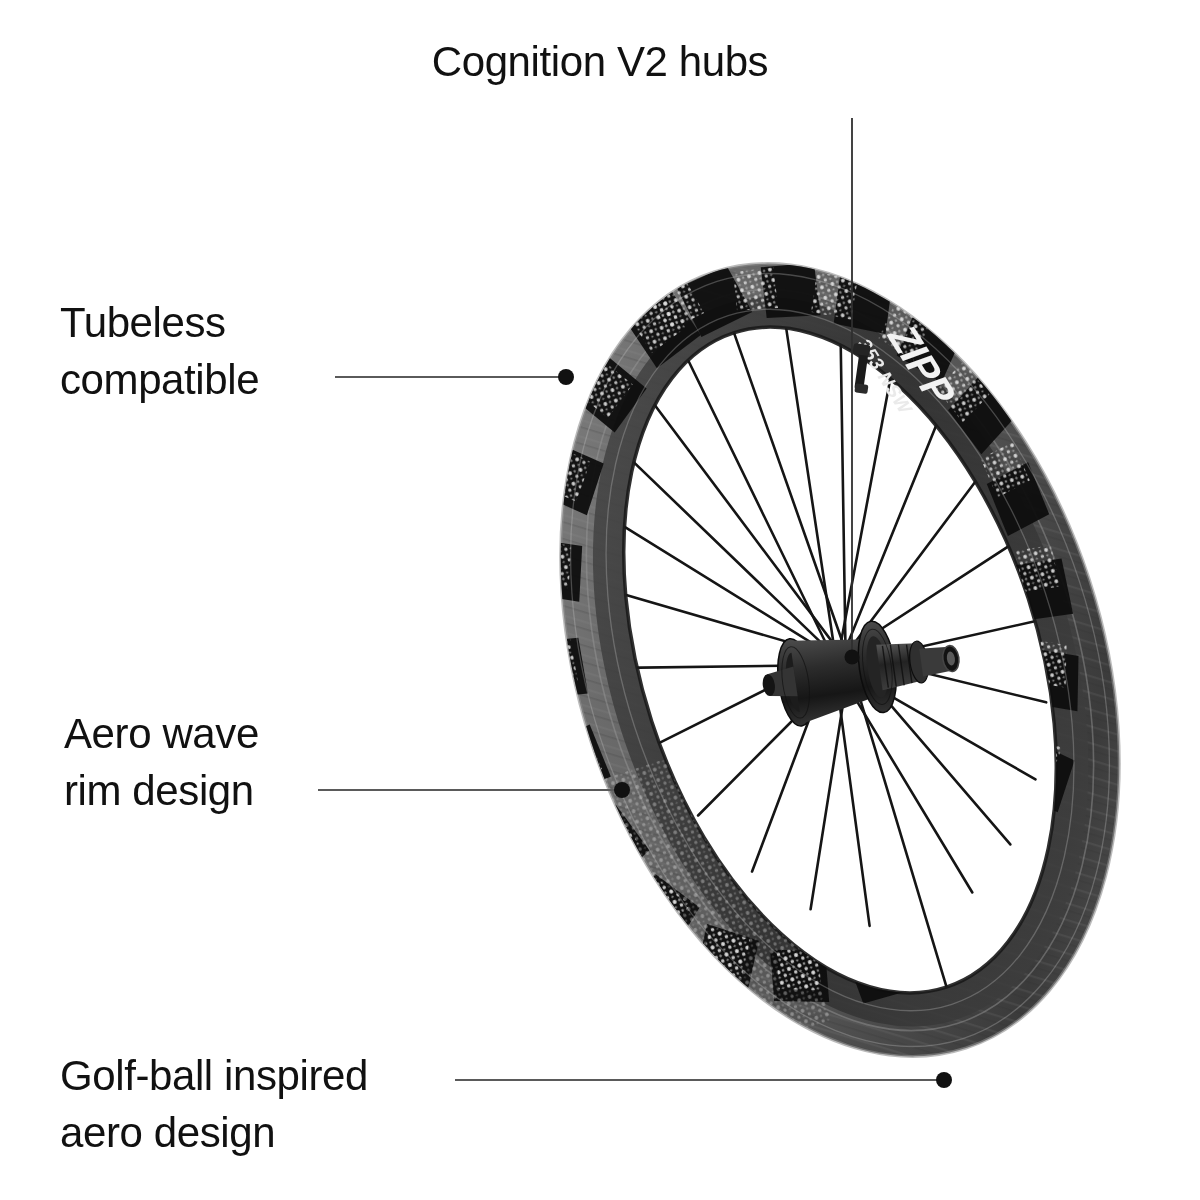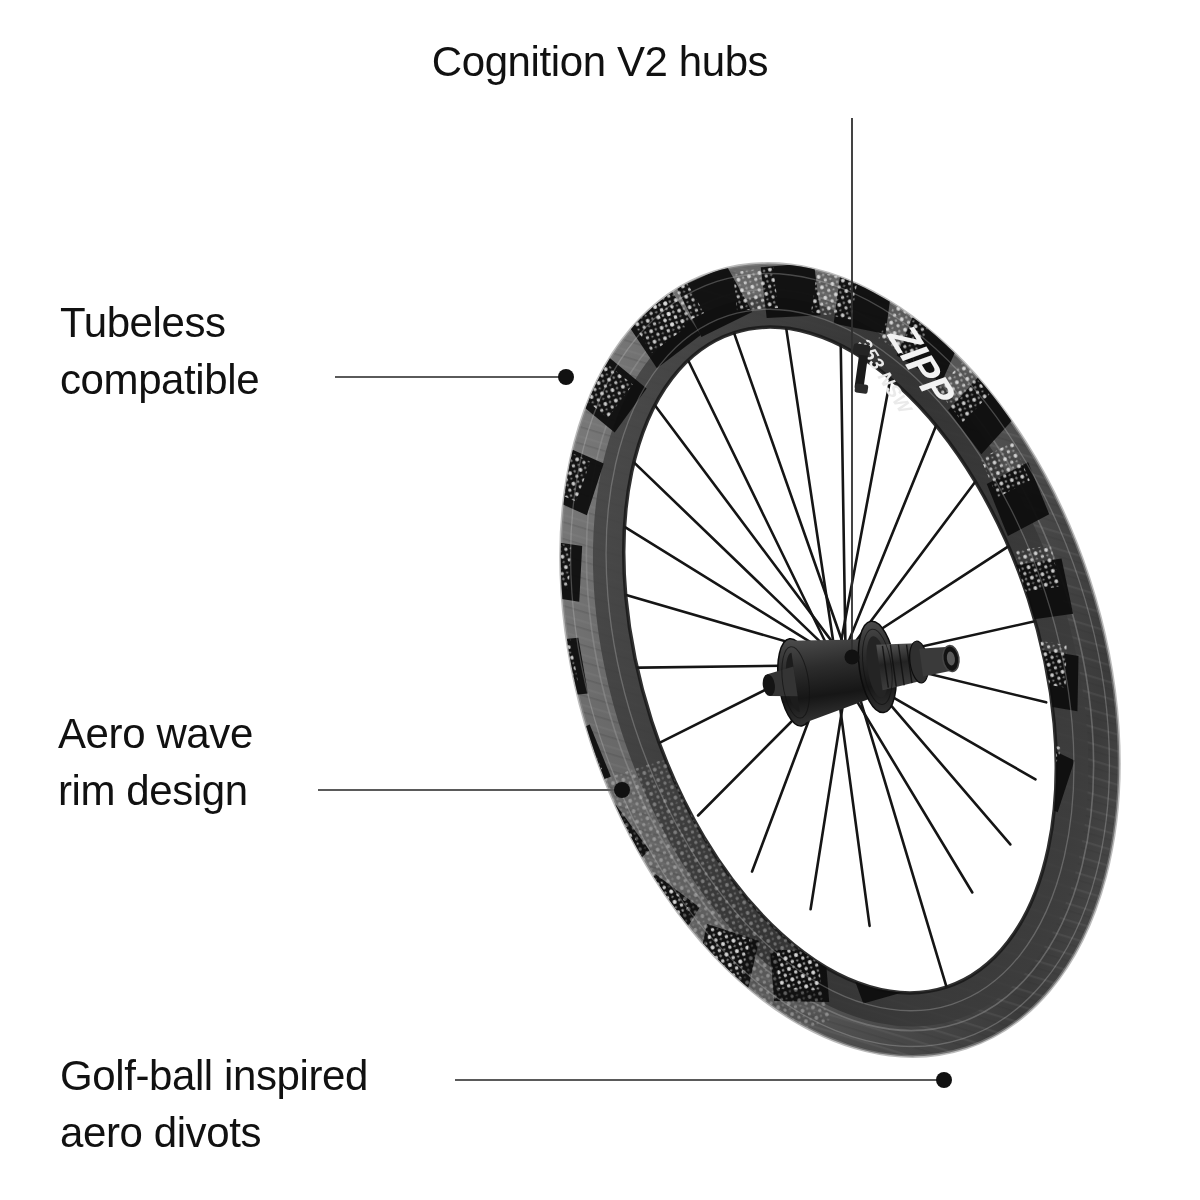--- a/index.html
+++ b/index.html
@@ -34,21 +34,21 @@
     top: 36px;
     width: 1200px;
     text-align: center;
     line-height: 52px;
   }
   #label-tubeless {
     left: 60px;
     top: 294px;
   }
   #label-aero {
-    left: 58px;
+    left: 64px;
     top: 705px;
   }
   #label-divots {
     left: 60px;
     top: 1047px;
   }
 
   
   #leaders {
     position: absolute;
@@ -314,15 +314,15 @@
 
   <div class="callout-label" id="label-hubs">Cognition V2 hubs</div>
 
   <div class="callout-label" id="label-tubeless">Tubeless
 compatible</div>
 
   <div class="callout-label" id="label-aero">Aero wave
 rim design</div>
 
   <div class="callout-label" id="label-divots">Golf-ball inspired
-aero divots</div>
+aero design</div>
 
 </div>
 
 </body></html>

